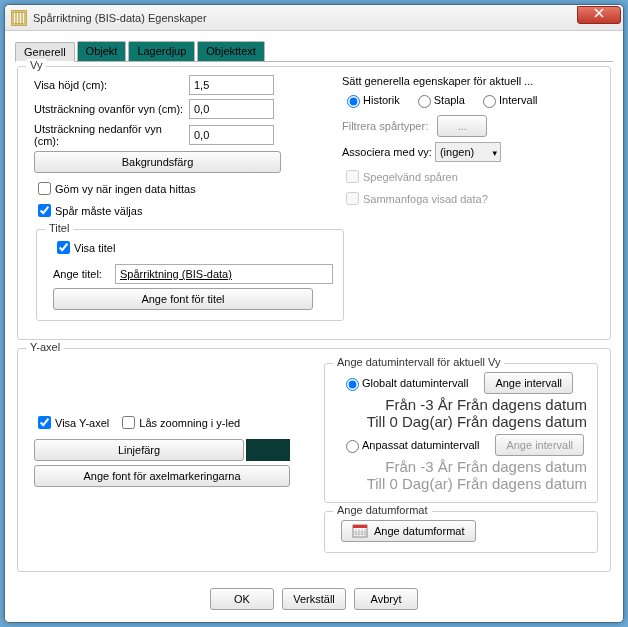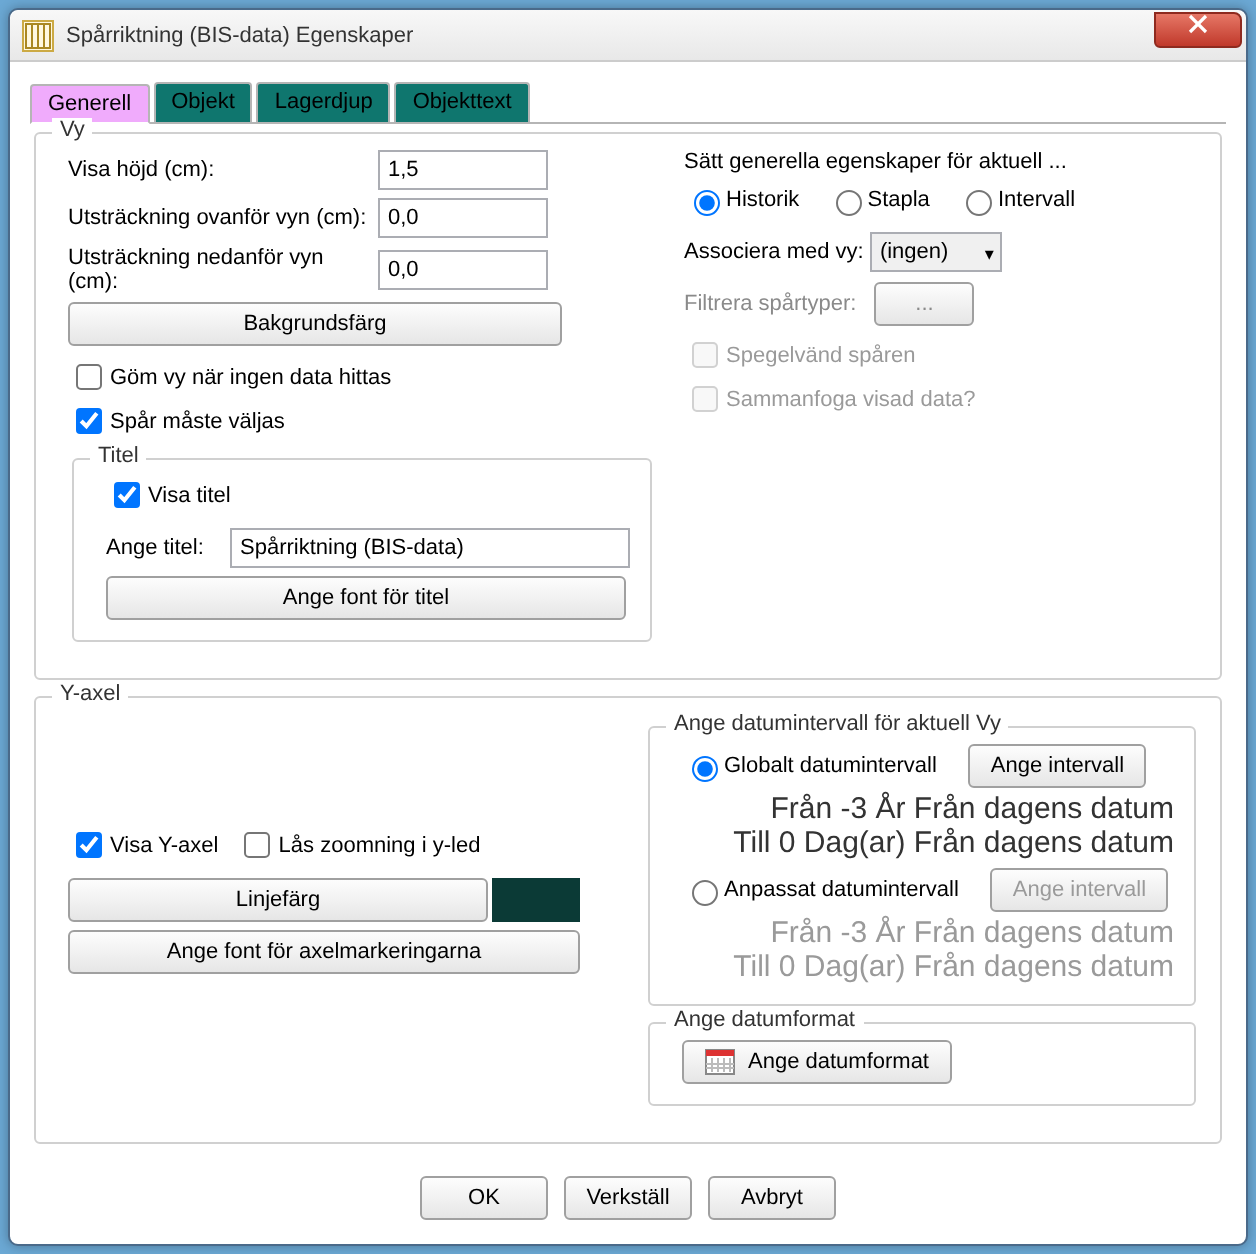--- a/index.html
+++ b/index.html
@@ -6,21 +6,21 @@
 body { margin: 0; background: #6ba8d4; padding: 4px; }
 .window { width: 620px; height: 619px; background: #fff; border: 1px solid #4a6a8a; border-radius: 5px; box-shadow: 0 0 6px rgba(0,0,0,0.3); display: flex; flex-direction: column; }
 .titlebar { height: 28px; background: linear-gradient(#f8f8f8,#e8e8e8); border-bottom: 1px solid #ccc; display: flex; align-items: center; padding: 0 6px; border-radius: 5px 5px 0 0; position: relative; }
 .title-icon { width: 16px; height: 16px; display: inline-flex; margin-right: 6px; align-items: center; justify-content: center; background: #fff8e0; border: 1px solid #ccaa44; }
 .title-icon svg { width: 14px; height: 14px; }
 .title-text { color: #333; }
 .close-btn { position: absolute; right: 2px; top: 1px; width: 44px; height: 18px; background: linear-gradient(#e67766,#c0392b); border: 1px solid #8e2a1f; border-radius: 0 4px 3px 3px; color: #fff; text-align: center; line-height: 15px; font-size: 11px; cursor: pointer; }
 .body { flex: 1; padding: 10px 10px 6px 10px; display: flex; flex-direction: column; }
 .tabs { display: flex; border-bottom: 1px solid #b5b5b5; margin-bottom: 4px; }
 .tab { padding: 3px 8px; border: 1px solid #b5b5b5; border-bottom: none; background: #0f766e; margin-right: 2px; border-radius: 2px 2px 0 0; cursor: pointer; }
-.tab.active { background: #f0abfc; position: relative; top: 1px; border-bottom: 1px solid #fff; }
+.tab.active { background: #e5e5e5; position: relative; top: 1px; border-bottom: 1px solid #fff; }
 .fs-wrap { flex: 1; }
 .fs { border: 1px solid #d0d0d0; border-radius: 3px; padding: 8px 10px 10px 16px; margin-bottom: 8px; position: relative; }
 .fs > .legend { position: absolute; top: -8px; left: 8px; background: #fff; padding: 0 4px; color: #333; }
 .row2 { display: flex; gap: 8px; }
 .col { flex: 1; }
 .form-row { display: flex; align-items: center; margin-bottom: 4px; }
 .form-row label { width: 155px; }
 .form-row input[type=text] { width: 85px; height: 20px; border: 1px solid #abadb3; padding: 0 4px; background: #fff; }
 .btn { height: 22px; border: 1px solid #a0a0a0; background: linear-gradient(#fdfdfd,#e6e6e6); border-radius: 3px; text-align: center; line-height: 20px; cursor: pointer; padding: 0 10px; }
 .btn.wide { width: 247px; display: block; }
@@ -110,48 +110,48 @@
                 </span>
               <span class="radio">
                   <input type="radio" name="gen" style="">
                   <span>Stapla</span>
                 </span>
               <span class="radio">
                   <input type="radio" name="gen" style="">
                   <span>Intervall</span>
                 </span>
             </div>
+            <div class="hline" style="color:#8a8a8a">
+              <span>Filtrera spårtyper:</span>
+              <span class="btn small" style="min-width:50px;color:#8a8a8a;margin-left:6px">...</span>
+            </div>
             <div class="hline">
               <span>Associera med vy:</span>
               <span class="sel"><span>(ingen)</span></span>
-            </div>
-            <div class="hline" style="color:#8a8a8a">
-              <span>Filtrera spårtyper:</span>
-              <span class="btn small" style="min-width:50px;color:#8a8a8a;margin-left:6px">...</span>
             </div>
             <div class="chk disabled">
                 <input type="checkbox" disabled="" style="">
                 <span>Spegelvänd spåren</span>
               </div><br>
             <div class="chk disabled">
                 <input type="checkbox" disabled="" style="">
                 <span>Sammanfoga visad data?</span>
               </div>
           </div>
         </div>
 
         <fieldset class="fs subfs" style="width:280px">
           <span class="legend">Titel</span>
           <div class="chk">
               <input type="checkbox" checked="" style="">
               <span>Visa titel</span>
             </div>
           <div class="form-row" style="margin-top:4px">
             <label style="width:62px">Ange titel:</label>
-            <input type="text" style="width: 200px;" value="Spårriktning (BIS-data)">
+            <input type="text" style="width: 218px; text-decoration: underline;" value="Spårriktning (BIS-data)">
           </div>
           <div class="btn" style="width:260px;margin-top:4px">Ange font för titel</div>
         </fieldset>
       </fieldset>
 
       <fieldset class="fs">
         <span class="legend">Y-axel</span>
         <div class="row2">
           <div class="col" style="flex:0 0 280px;padding-top:56px">
             <div>

